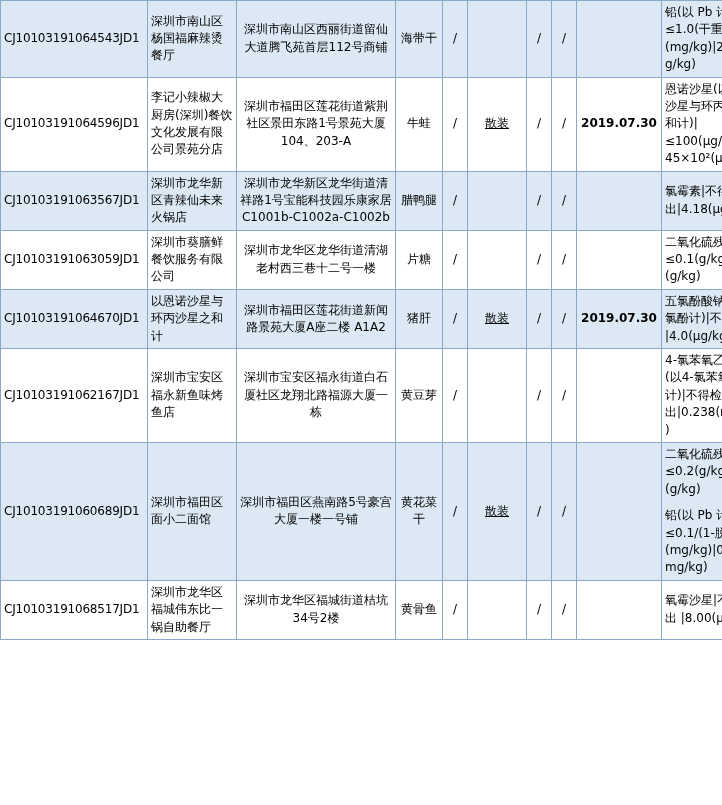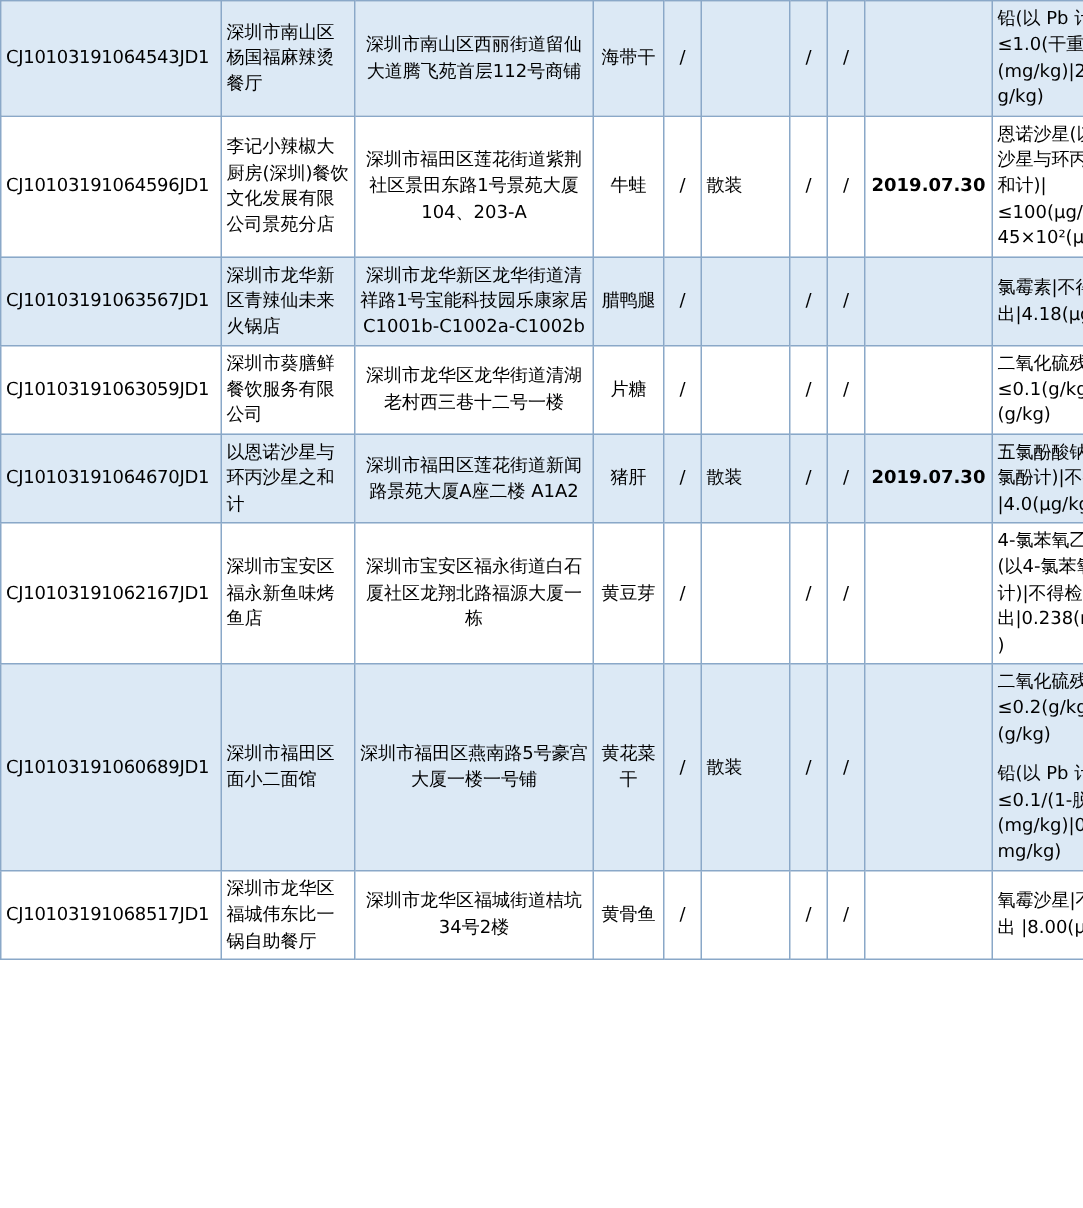--- a/index.html
+++ b/index.html
@@ -28,21 +28,21 @@
   }
   tr.rowA td { background: #dce9f5; }
   tr.rowB td { background: #ffffff; }
 
   
   .c0 { width: 140px; text-align: left; font-size: 11.5px; letter-spacing: -0.2px; margin-left: 42px; }
   .c1 { width: 82px;  text-align: left; }
   .c2 { width: 152px; text-align: center; margin-left: 44px; }
   .c3 { width: 40px;  text-align: center; }
   .c4 { width: 18px;  text-align: center; }
-  .c5 { width: 52px;  text-align: left; }
+  .c5 { width: 52px;  text-align: center; text-decoration: underline; }
   .c6 { width: 18px;  text-align: center; }
   .c7 { width: 18px;  text-align: center; }
   .c8 { width: 78px;  text-align: center; font-size: 11.5px; font-weight: bold; }
   .c9 { width: 96px;  text-align: left; }
   .res-block { display: block; }
   .res-gap { display: block; height: 9px; }
 </style>
 </head>
 <body>
 

